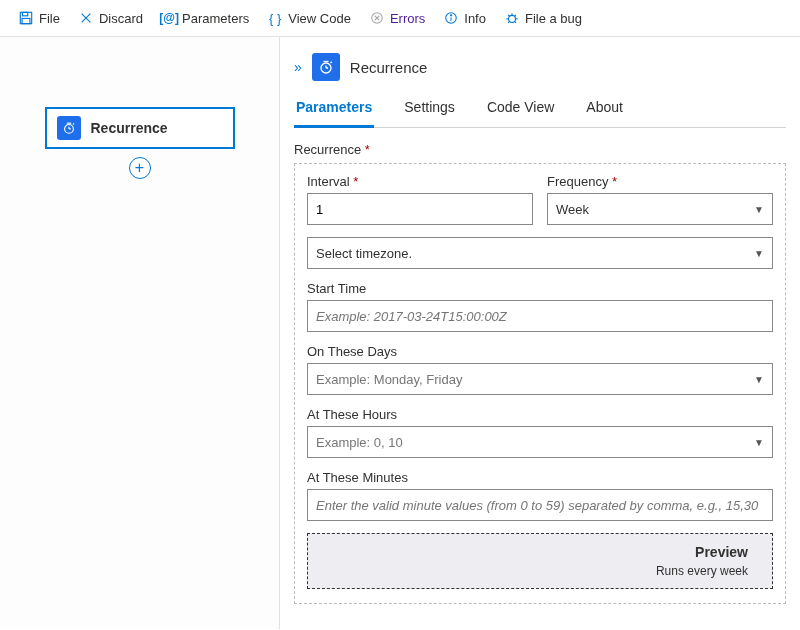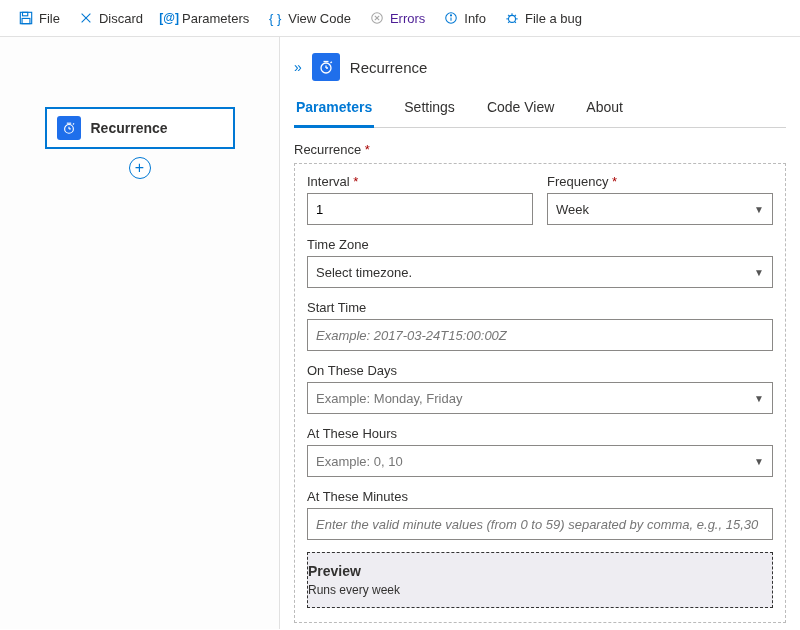--- a/index.html
+++ b/index.html
@@ -39,21 +39,21 @@
     .fieldset { border: 1px dashed #bbb; padding: 10px 12px 14px 12px; }
     .row { display: flex; gap: 14px; }
     .col { flex: 1; }
     .field { margin-bottom: 12px; }
     .field-label { font-size: 13px; margin-bottom: 4px; display: block; }
     .input, .select { width: 100%; height: 32px; border: 1px solid #8a8886; padding: 0 8px; font-size: 13px; font-family: inherit; background:#fff; }
     .input::placeholder { color: #767676; font-style: italic; }
     .select { display: flex; align-items: center; justify-content: space-between; cursor: pointer; }
     .select .caret { font-size: 10px; color: #555; }
     .select.placeholder-like { color: #767676; }
-    .preview { background: #eeedf2; border: 1px dashed #333; padding: 10px 0; }
+    .preview { background: #eeedf2; border: 1px dashed #333; padding: 10px 24px; text-align: right; }
     .preview-title { font-weight: 600; font-size: 14px; margin-bottom: 4px; }
     .preview-text { font-size: 12px; }
   </style>
 </head>
 <body>
 
 <div class="toolbar">
   <div class="tool-item">
     <span class="tool-icon">
       <svg width="14" height="14" viewBox="0 0 16 16" fill="none" stroke="currentColor" stroke-width="1.3">
@@ -173,21 +173,20 @@
         <div class="col field">
           <span class="field-label req">Frequency</span>
           <div class="select">
             <span>Week</span>
             <span class="caret">▼</span>
           </div>
         </div>
       </div>
 
       <div class="field">
-        <span class="field-label">Time Zone</span>
         <div class="select">
           <span>Select timezone.</span>
           <span class="caret">▼</span>
         </div>
       </div>
 
       <div class="field">
         <span class="field-label">Start Time</span>
         <input class="input" type="text" placeholder="Example: 2017-03-24T15:00:00Z" style="">
       </div>

